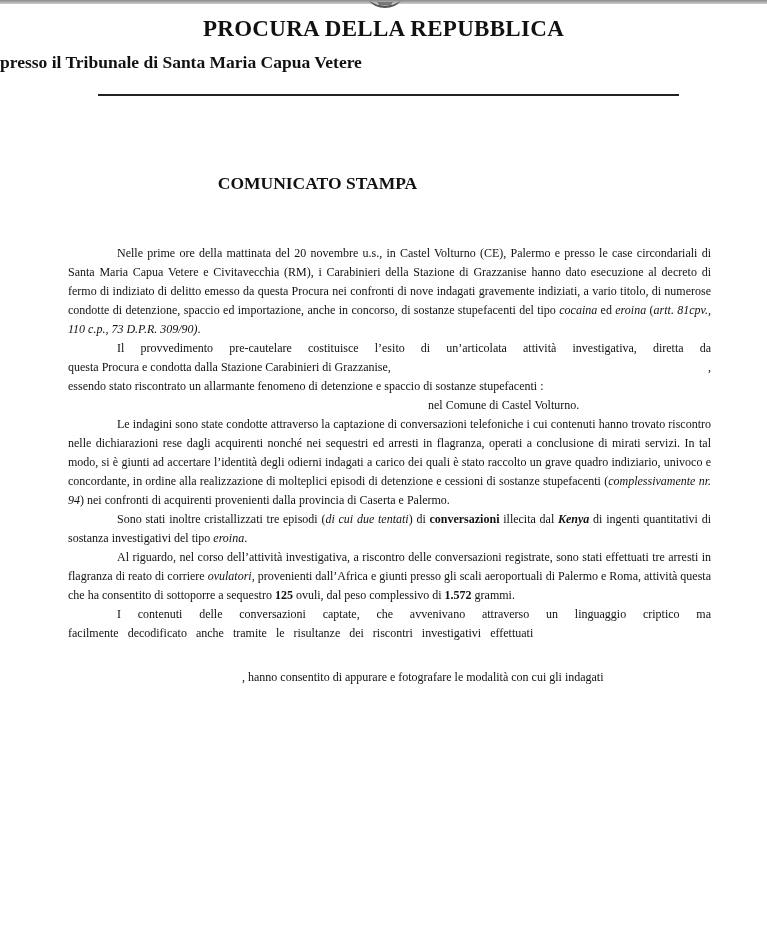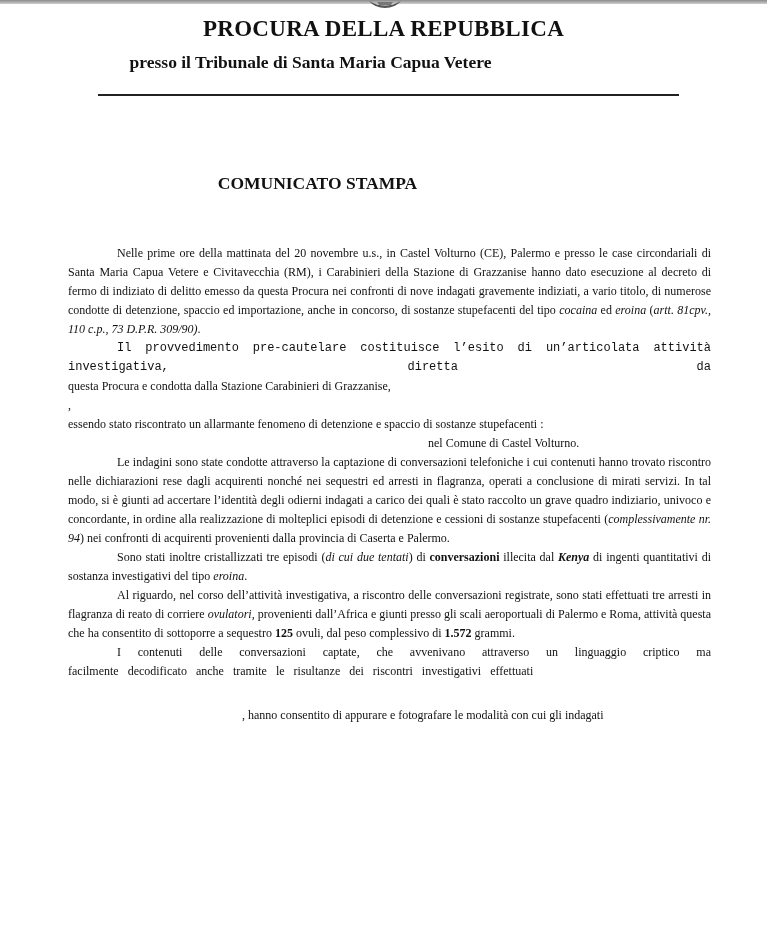--- a/index.html
+++ b/index.html
@@ -3,21 +3,21 @@
 <meta charset="utf-8">
 <style>
   html, body { margin:0; padding:0; }
   body { width:767px; height:927px; background:#ffffff; overflow:hidden; position:relative;
          font-family:"Liberation Serif", "DejaVu Serif", serif; color:#111; }
   .topbar { position:absolute; left:0; top:0; width:767px; height:4px;
             background:linear-gradient(#8a8a8a,#cfcfcf); }
   .emblem { position:absolute; left:365px; top:0; width:40px; height:9px; }
   .title { position:absolute; left:0; width:767px; text-align:center; top:16px;
            font-weight:bold; font-size:23px; letter-spacing:0.3px; }
-  .subtitle { position:absolute; left:0; width:621px; text-align:center; top:52px;
+  .subtitle { position:absolute; left:0; width:621px; text-align:left; top:52px;
               font-weight:bold; font-size:17.5px; }
   .rule { position:absolute; left:98px; top:94px; width:581px; height:2px; background:#222; }
   .heading { position:absolute; left:0; width:635px; text-align:center; top:173px;
              font-weight:bold; font-size:17.5px; }
   .body { position:absolute; left:68px; width:643px; top:244px; font-size:12px; line-height:19px; }
   .p { text-align:justify; text-indent:49px; margin:0; }
   .p + .p { margin-top:0; }
   .line { display:block; }
   .gap { display:block; height:25.1px; }
   i { font-style:italic; }
@@ -35,23 +35,23 @@
 <div class="title">PROCURA DELLA REPUBBLICA</div>
 <div class="subtitle">presso il Tribunale di Santa Maria Capua Vetere</div>
 <div class="rule"></div>
 
 <div class="heading">COMUNICATO STAMPA</div>
 
 <div class="body">
   <p class="p rich"><span>Nelle prime ore della mattinata del 20 novembre u.s., in Castel Volturno (CE), Palermo e presso le case circondariali di Santa Maria Capua Vetere e Civitavecchia (RM), i Carabinieri della Stazione di Grazzanise hanno dato esecuzione al decreto di fermo di indiziato di delitto emesso da questa Procura nei confronti di nove indagati gravemente indiziati, a vario titolo, di numerose condotte di detenzione, spaccio ed importazione, anche in concorso, di sostanze stupefacenti del tipo </span><i>cocaina</i><span> ed </span><i>eroina</i><span> (</span><i>artt. 81cpv., 110 c.p., 73 D.P.R. 309/90)</i><span>.</span></p>
 
   <p class="p" style="text-align:left;">
-    <span class="line" style="text-align:justify;text-align-last:justify;font-family:Liberation Mono, monospace;">Il provvedimento pre-cautelare costituisce l’esito di un’articolata attività investigativa, diretta da</span>
+    <span class="line" style="text-align:justify;text-align-last:justify;">Il provvedimento pre-cautelare costituisce l’esito di un’articolata attività investigativa, diretta da</span>
   </p>
-  <div style="display:flex;justify-content:flex-end;flex-direction:column;">
+  <div style="display:flex;justify-content:space-between;">
     <span>questa Procura e condotta dalla Stazione Carabinieri di Grazzanise,</span>
     <span>,</span>
   </div>
   <div>essendo stato riscontrato un allarmante fenomeno di detenzione e spaccio di sostanze stupefacenti :</div>
   <div style="padding-left:360px;">nel Comune di Castel Volturno.</div>
 
   <p class="p rich"><span>Le indagini sono state condotte attraverso la captazione di conversazioni telefoniche i cui contenuti hanno trovato riscontro nelle dichiarazioni rese dagli acquirenti nonché nei sequestri ed arresti in flagranza, operati a conclusione di mirati servizi. In tal modo, si è giunti ad accertare l’identità degli odierni indagati a carico dei quali è stato raccolto un grave quadro indiziario, univoco e concordante, in ordine alla realizzazione di molteplici episodi di detenzione e cessioni di sostanze stupefacenti (</span><i>complessivamente nr. 94</i><span>)  nei confronti di acquirenti provenienti dalla provincia di Caserta e Palermo.</span></p>
   <p class="p rich"><span>Sono stati inoltre cristallizzati tre episodi (</span><i>di cui due tentati</i><span>) di </span><b>conversazioni</b><span> illecita dal </span><b style="font-style: italic; margin-top: 37px;">Kenya</b><span> di ingenti quantitativi di sostanza investigativi del tipo </span><i>eroina</i><span>.</span></p>
   <p class="p rich"><span>Al riguardo, nel corso dell’attività investigativa, a riscontro delle conversazioni registrate, sono stati effettuati tre arresti in flagranza di reato di corriere </span><i>ovulatori,</i><span> provenienti dall’Africa e giunti presso gli scali aeroportuali di Palermo e Roma, attività questa che ha consentito di sottoporre a sequestro </span><b>125</b><span> ovuli, dal peso complessivo di </span><b>1.572</b><span> grammi.</span></p>
 

